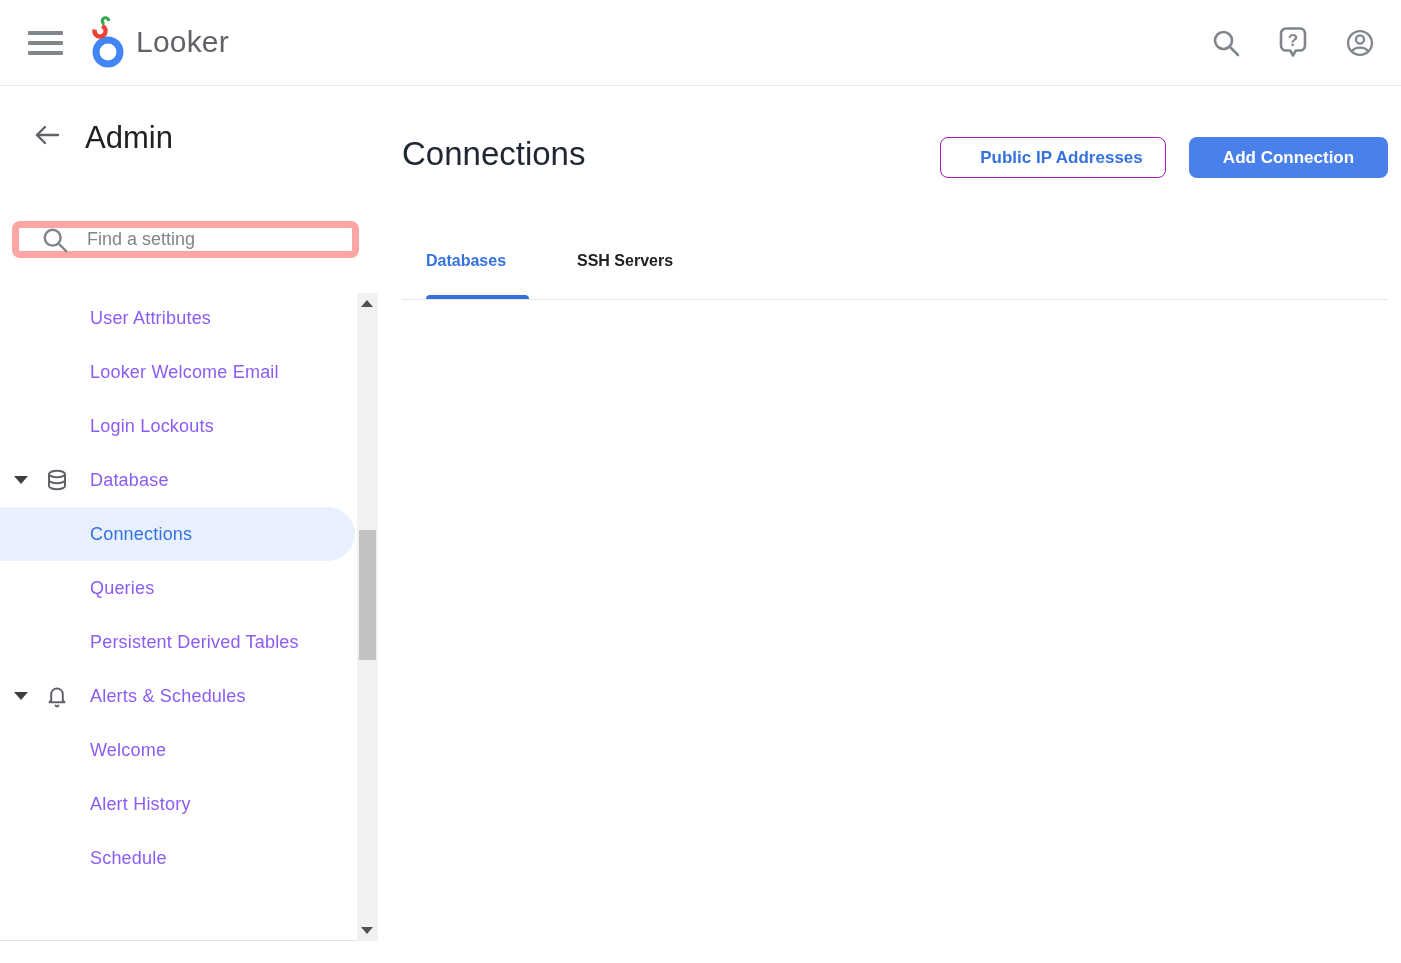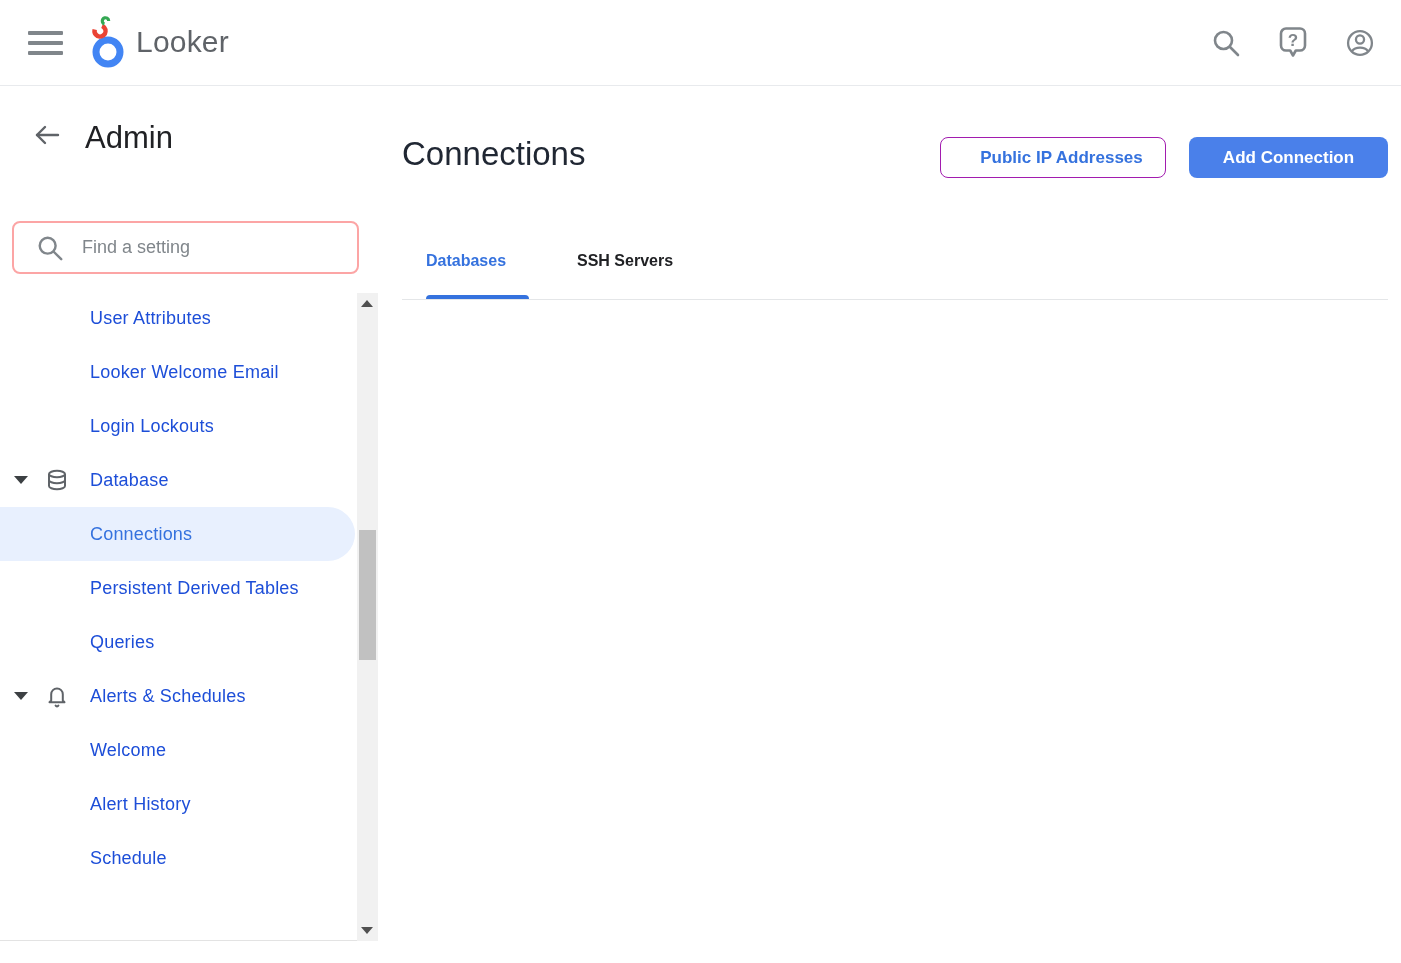--- a/index.html
+++ b/index.html
@@ -16,30 +16,30 @@
   .logo-text { font-size:30px; color:#5f6368; margin-left:6px; letter-spacing:0.2px; }
   .top-icons { position:absolute; right:26px; top:0; height:86px; display:flex; align-items:center; gap:37px; }
   .top-icons .icon { width:30px; height:34px; display:flex; align-items:center; justify-content:center; cursor:pointer; }
 
   
   .sidebar { position:absolute; top:86px; left:0; width:378px; height:855px;
     border-bottom:1px solid #e3e3e3; background:#fff; }
   .admin-header { position:absolute; top:30px; left:0; height:44px; display:flex; align-items:center; }
   .back-arrow { position:absolute; left:33px; top:8px; width:28px; height:22px; cursor:pointer; }
   .admin-title { position:absolute; left:85px; top:0; font-size:31px; color:#202124; line-height:44px; }
-  .search-box { position:absolute; top:135px; left:12px; width:347px; height:53px;
-    border:2px solid #fca5a5; border-radius:8px; display:flex; align-items:center; background:#fff; }
+  .search-box { position:absolute; top:135px; left:12px; width:347px; height:37px;
+    border:7px solid #fca5a5; border-radius:8px; display:flex; align-items:center; background:#fff; }
   .search-box svg { margin-left:22px; flex:none; }
   .search-box input { border:none; outline:none; flex:1; height:100%; margin-left:18px; margin-right:10px;
     font-size:18px; color:#3c4043; font-family:"Liberation Sans", sans-serif; background:transparent; }
   .search-box input::placeholder { color:#80868b; }
 
   .nav { position:absolute; top:205px; left:0; width:357px; }
   .nav-item { height:54px; display:flex; align-items:center; font-size:18px; letter-spacing:0.2px;
-    color:#1d4ed8; cursor:pointer; padding-left:90px; }
+    color:#8b5cf6; cursor:pointer; padding-left:90px; }
   .nav-item.group { padding-left:0;text-align:center; }
   .caret { width:0; height:0; border-left:7px solid transparent; border-right:7px solid transparent;
     border-top:8px solid #3c4043; margin-left:14px; cursor:pointer; flex:none; }
   .gicon { width:24px; height:24px; margin-left:17px; flex:none; display:flex; align-items:center; justify-content:center; }
   .group .nav-label { margin-left:21px; }
   .nav-item.selected { background:#e8f0fe; border-radius:0 27px 27px 0; width:355px; color:#3572de; }
 
   
   .scrollbar { position:absolute; top:207px; left:357px; width:21px; height:648px; background:#f1f1f1; }
   .sb-arrow-up, .sb-arrow-down { position:absolute; left:4px; width:0; height:0;
@@ -145,24 +145,24 @@
           <path d="M4 12v6c0 1.8 3.6 3.2 8 3.2s8-1.4 8-3.2v-6"></path>
         </svg>
       </span>
       <span class="nav-label">Database</span>
     </div>
 
     <div class="nav-item selected">
       <span class="nav-label">Connections</span>
     </div>
     <div class="nav-item">
+      <span class="nav-label">Queries</span>
+    </div>
+    <div class="nav-item">
       <span class="nav-label">Persistent Derived Tables</span>
-    </div>
-    <div class="nav-item">
-      <span class="nav-label">Queries</span>
     </div>
 
     <div class="nav-item group">
       <span class="caret"></span>
       <span class="gicon">
         <svg width="24" height="24" viewBox="0 0 24 24" fill="none" stroke="#5f6368" stroke-width="2" stroke-linejoin="round">
           <path d="M6.2 16.5v-6.3a5.8 5.8 0 1 1 11.6 0v6.3l1.7 1.8H4.5l1.7-1.8z"></path>
           <path d="M10.6 21.6a1.6 1.6 0 0 0 2.8 0" stroke-linecap="round"></path>
         </svg>
       </span>

